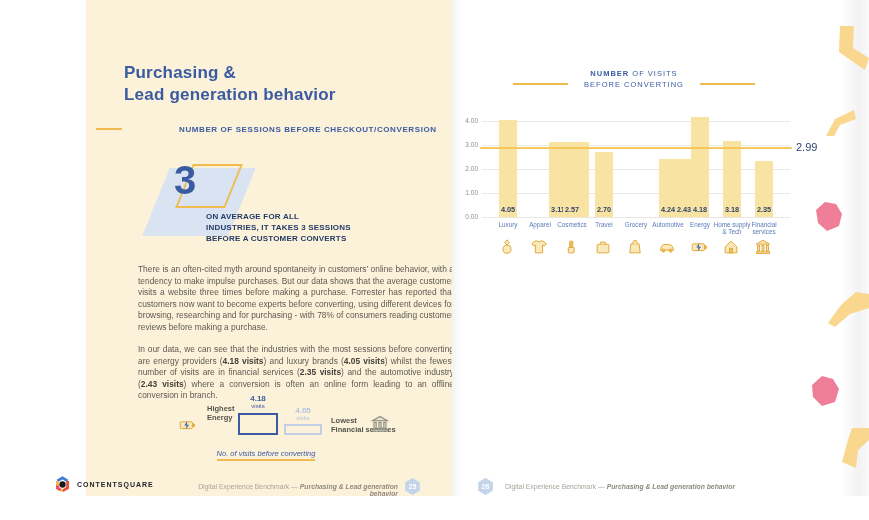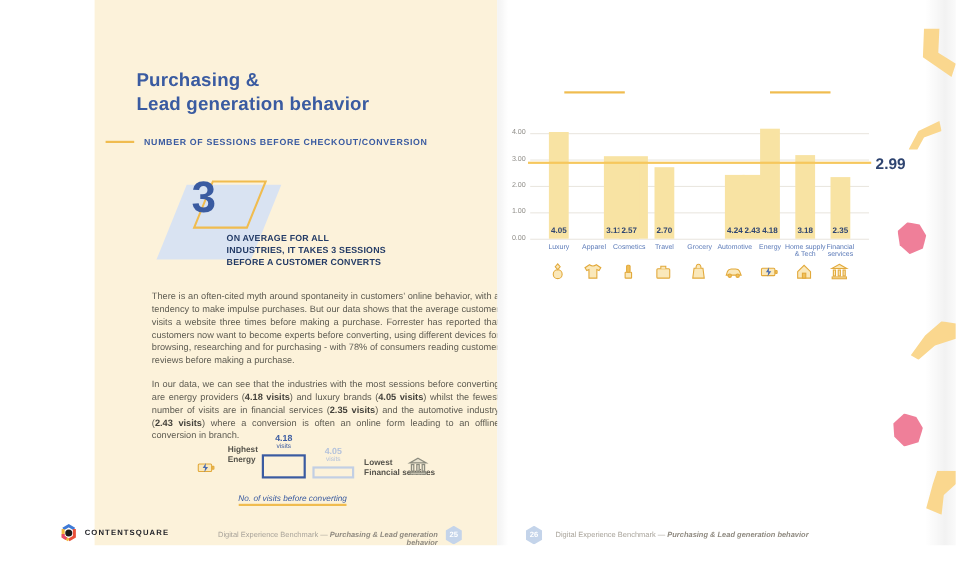--- a/index.html
+++ b/index.html
@@ -11,21 +11,21 @@
   .page-left{position:absolute;left:86px;top:0;width:366px;height:520px;background:#FCF2DA;}
   .page-right{position:absolute;left:452px;top:0;width:417px;height:520px;background:#ffffff;}
   .gutter-shadow{position:absolute;left:452px;top:0;width:10px;height:520px;
     background:linear-gradient(to right,rgba(0,0,0,0.05),rgba(0,0,0,0));z-index:1;}
   .edge-shadow{position:absolute;left:841px;top:0;width:28px;height:520px;
     background:linear-gradient(to right,rgba(0,0,0,0),rgba(0,0,0,0.05) 65%,rgba(0,0,0,0.02));z-index:1;}
   .deco{z-index:2;}
 
   
   .doc-title{left:38px;top:62px;font-size:17px;line-height:22px;font-weight:600;color:#3A5BA1;letter-spacing:.2px;}
-  .section-row{left:10px;top:124px;display:flex;align-items:center;height:10px;}
+  .section-row{left:10px;top:124px;display:flex;align-items:center;height:10px;gap:48px;}
   .section-dash{width:26px;height:2px;background:#F0BC4F;margin-right:9px;}
   .section-label{font-size:8px;font-weight:700;letter-spacing:.6px;color:#3A5BA1;}
 
   .stat-bg{left:70px;top:168px;width:86px;height:68px;background:#D9E3F2;transform:skewX(-22deg);}
   .stat-outline{left:98px;top:164px;width:46px;height:40px;border:2px solid #F0BC4F;transform:skewX(-22deg);}
   .stat-number{left:88px;top:158px;font-size:40px;font-weight:700;color:#3A5BA1;}
   .stat-caption{left:104px;top:211px;font-size:8px;line-height:11px;font-weight:700;color:#233B66;letter-spacing:.2px;margin-left:16px;}
 
   .body-par{left:52px;width:316px;font-size:8.4px;line-height:11.5px;color:#5C5A50;text-align:justify;}
   .body-par b{color:#44423B;}
@@ -58,21 +58,21 @@
     letter-spacing:1px;color:#3A5BA1;}
   .chart-heading b{font-weight:700;}
   .rule{top:83px;width:55px;height:2px;background:#F0BC4F;}
   .chart-plot{left:30px;top:121px;width:308px;height:96px;}
   .gridline{position:absolute;left:0;width:308px;height:1px;background:#EAE7E0;}
   .ytick{position:absolute;left:-36px;width:32px;text-align:right;font-size:6.5px;color:#8F8D88;}
   .bar{position:absolute;bottom:0;width:18px;background:#F8E3A3;}
   .bar-value{position:absolute;bottom:3px;left:-11px;width:40px;text-align:center;
     font-size:7.3px;font-weight:700;color:#2E4470;}
   .avg-line{position:absolute;left:-2px;width:312px;height:2px;background:#F6C75D;z-index:3;}
-  .avg-label{position:absolute;left:314px;font-size:14px;font-weight:700;color:#2E4470;}
+  .avg-label{position:absolute;left:314px;font-size:11px;font-weight:400;color:#2E4470;}
   .cat-label{position:absolute;width:44px;text-align:center;font-size:6.3px;line-height:7px;color:#5B7AB8;}
   .icon-slot{position:absolute;width:20px;height:20px;}
 
   .ind-icon *{stroke:#E2A93B;fill:#FAE8BA;stroke-width:1.1;}
   .ind-icon .fill{fill:#F0C05A;}
   .ind-icon .bolt{fill:#4A6BB0;stroke:none;}
   .ind-icon.muted *{stroke:#8B8B7E;fill:#E8E2CE;}
 </style>
 </head>
 <body>
@@ -133,20 +133,24 @@
           <rect x="2.8" y="15.3" width="14.4" height="1.8"></rect>
         </svg></div>
     <div class="abs diagram-caption">
       <span>No. of visits before converting</span>
     </div>
   </div>
 
   <div class="page-right">
     <div class="abs rule" style="left:61px"></div>
     <div class="abs rule" style="left:248px"></div>
+    <div class="abs chart-heading">
+      <div><b>NUMBER</b><span> OF VISITS</span></div>
+      <div>BEFORE CONVERTING</div>
+    </div>
 
     <div class="abs chart-plot" id="chart-plot">
       <div class="avg-label" id="avg-label" style="top: 20.24px;">2.99</div>
     <div class="gridline" style="top: 0px;"></div>
         <div class="ytick" style="top: -4px;">4.00</div>
         <div class="gridline" style="top: 24px;"></div>
         <div class="ytick" style="top: 20px;">3.00</div>
         <div class="gridline" style="top: 48px;"></div>
         <div class="ytick" style="top: 44px;">2.00</div>
         <div class="gridline" style="top: 72px;"></div>

